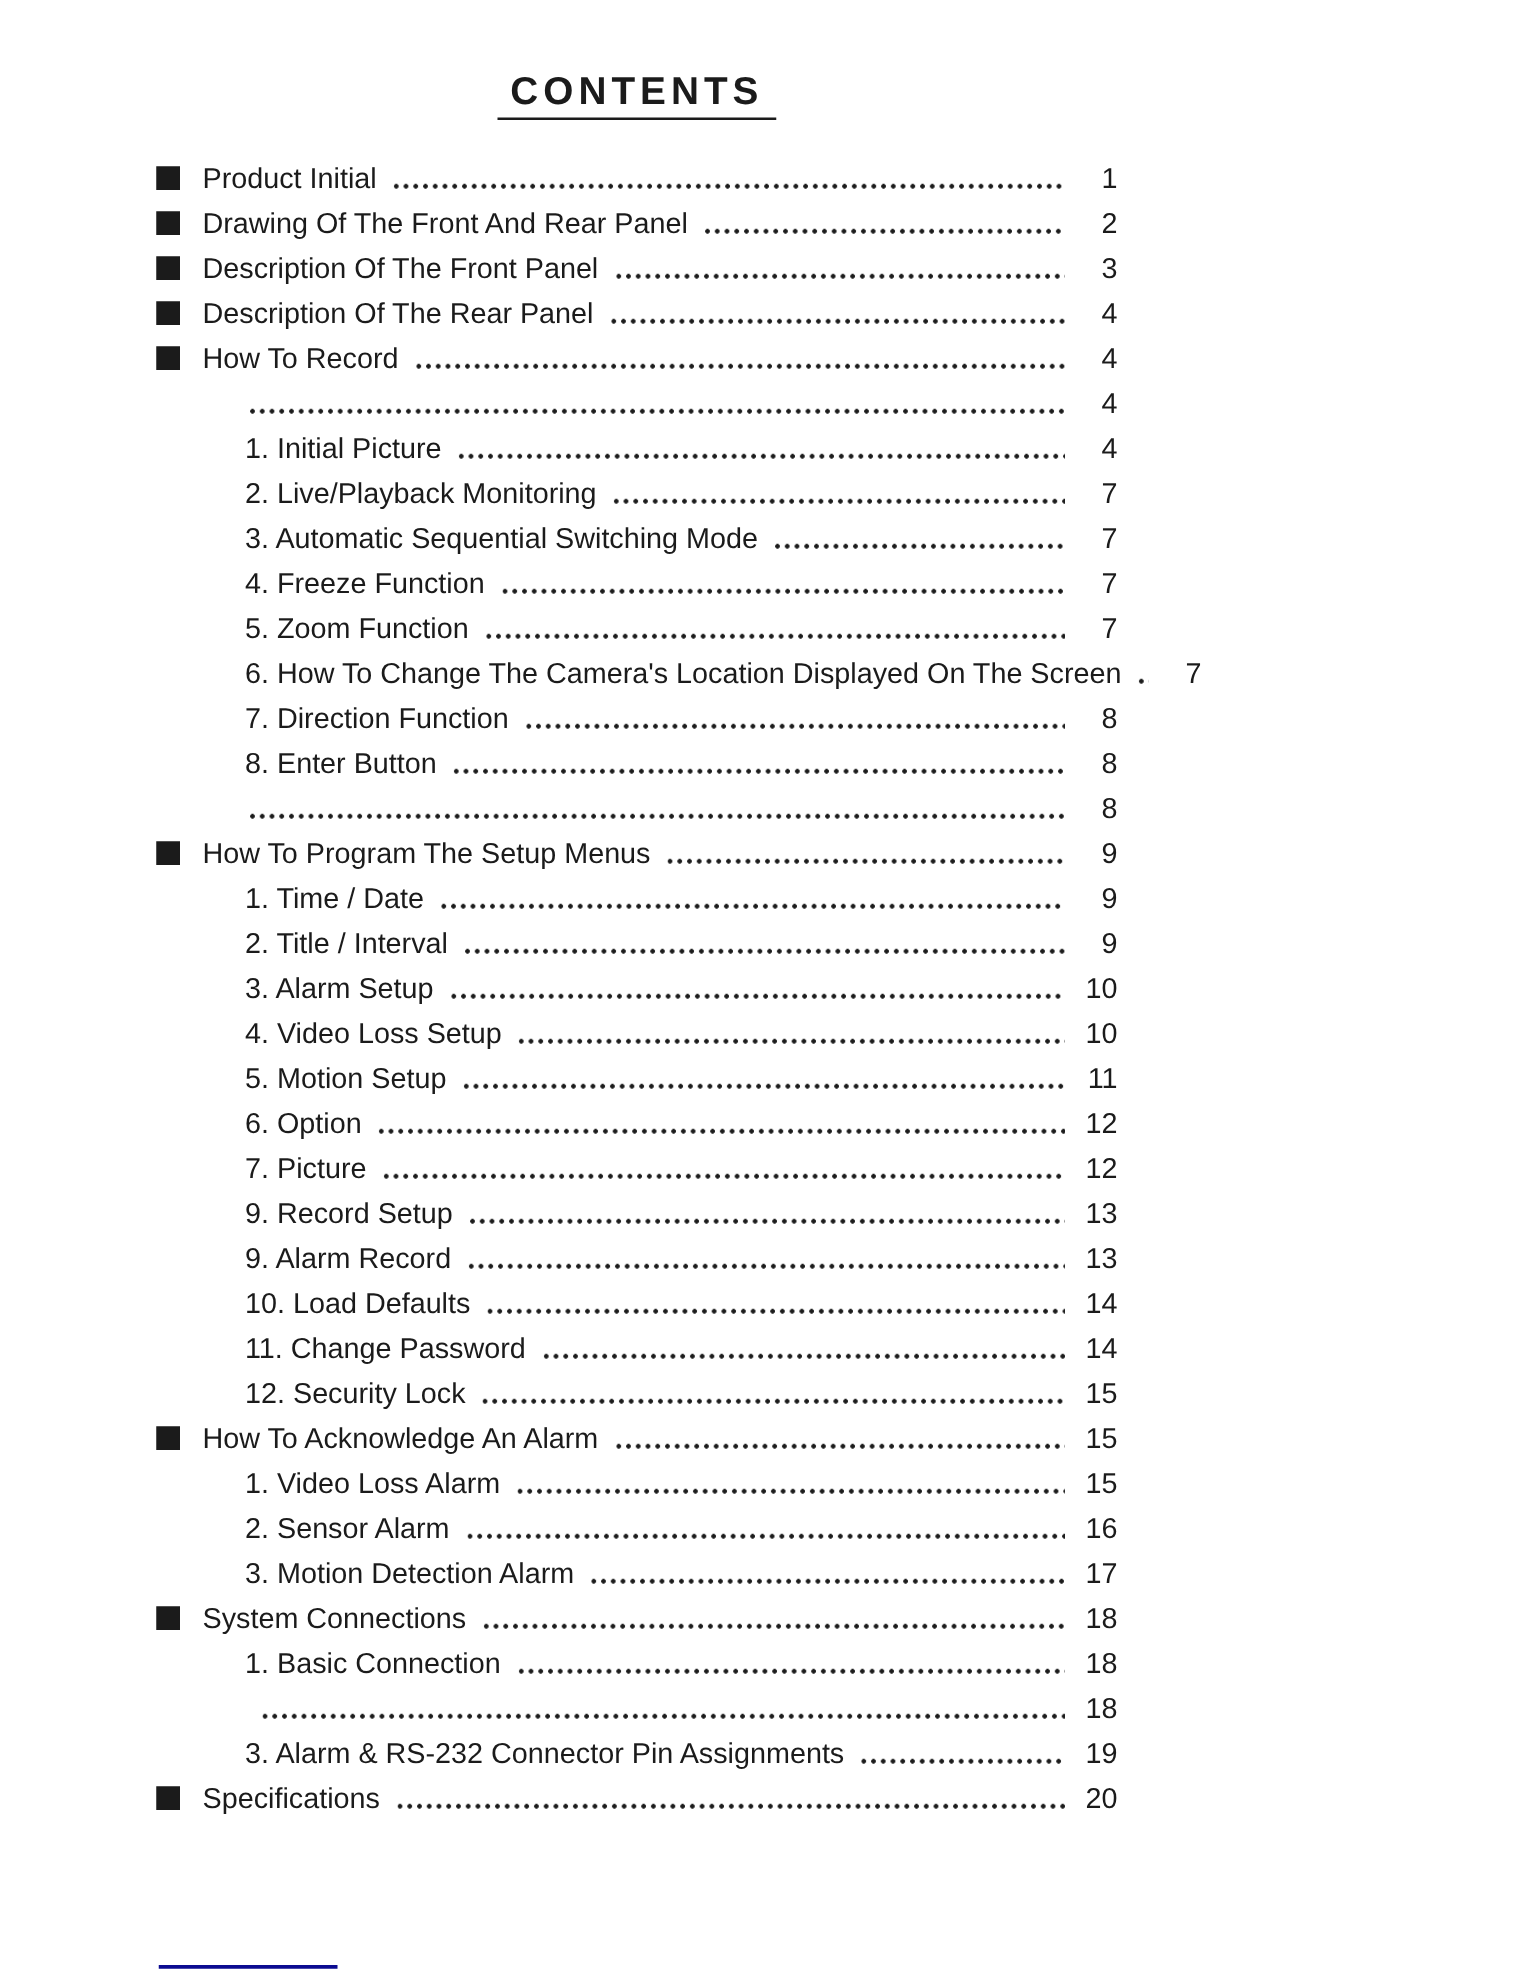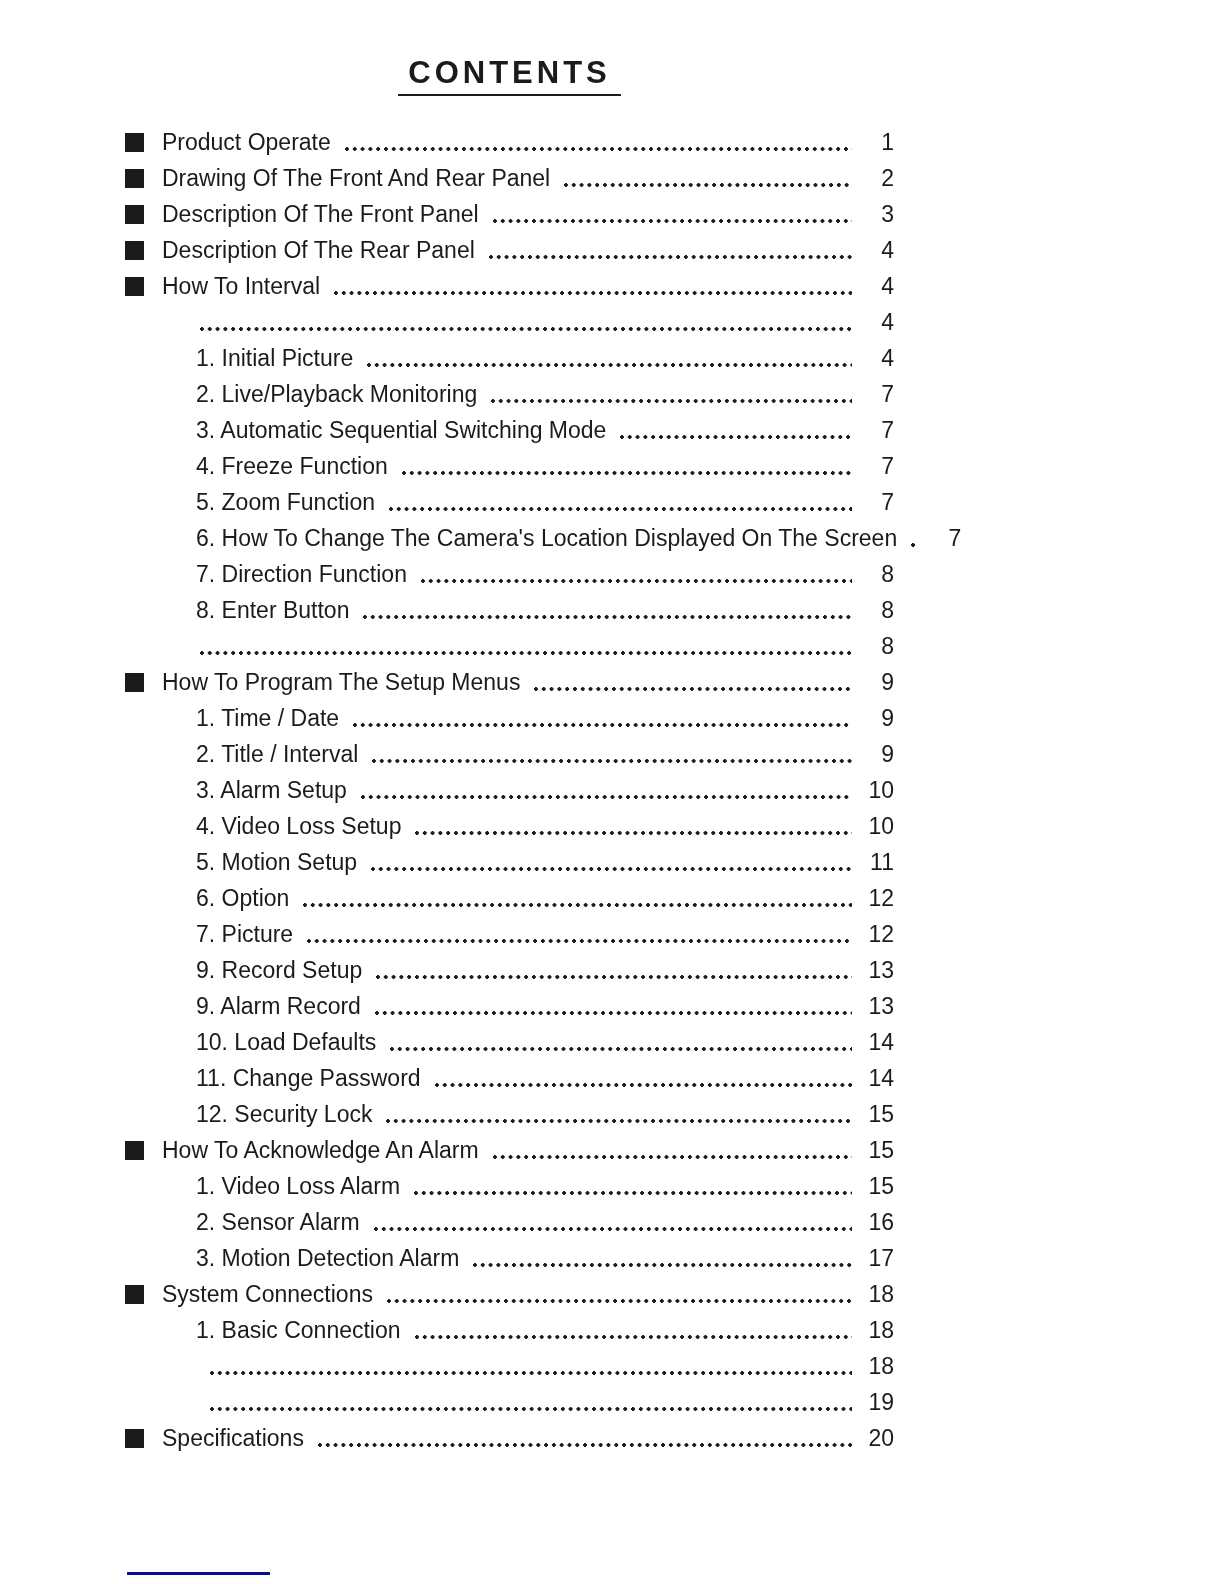--- a/index.html
+++ b/index.html
@@ -89,21 +89,21 @@
 
 <div class="page">
 
   <div class="title-wrap">
     <span class="title-text">CONTENTS</span>
   </div>
 
   <ul class="toc">
   <li class="toc-row level-0 has-bullet">
     <span class="bullet"></span>
-    <span class="label">Product Operate</span>
+    <span class="label">Product Initial</span>
     <span class="leader"></span>
     <span class="page-num">1</span>
   </li>
 
   <li class="toc-row level-0 has-bullet">
     <span class="bullet"></span>
     <span class="label">Drawing Of The Front And Rear Panel</span>
     <span class="leader"></span>
     <span class="page-num">2</span>
   </li>
@@ -117,21 +117,21 @@
 
   <li class="toc-row level-0 has-bullet">
     <span class="bullet"></span>
     <span class="label">Description Of The Rear Panel</span>
     <span class="leader"></span>
     <span class="page-num">4</span>
   </li>
 
   <li class="toc-row level-0 has-bullet">
     <span class="bullet"></span>
-    <span class="label">How To Interval</span>
+    <span class="label">How To Record</span>
     <span class="leader"></span>
     <span class="page-num">4</span>
   </li>
 
   <li class="toc-row level-1">
 
     <span class="leader"></span>
     <span class="page-num">4</span>
   </li>
 
@@ -331,20 +331,21 @@
   </li>
 
   <li class="toc-row level-2">
 
     <span class="leader"></span>
     <span class="page-num">18</span>
   </li>
 
   <li class="toc-row level-2">
 
+    <span class="label">3. Alarm &amp; RS-232 Connector Pin Assignments</span>
     <span class="leader"></span>
     <span class="page-num">19</span>
   </li>
 
   <li class="toc-row level-0 has-bullet">
     <span class="bullet"></span>
     <span class="label">Specifications</span>
     <span class="leader"></span>
     <span class="page-num">20</span>
   </li>

